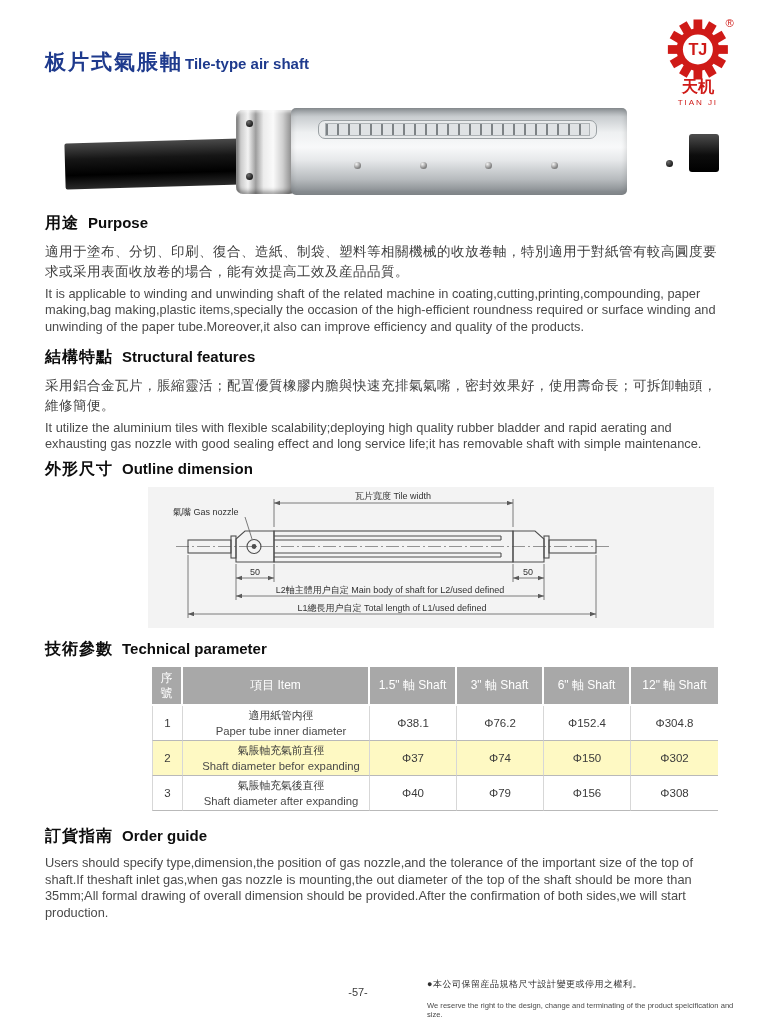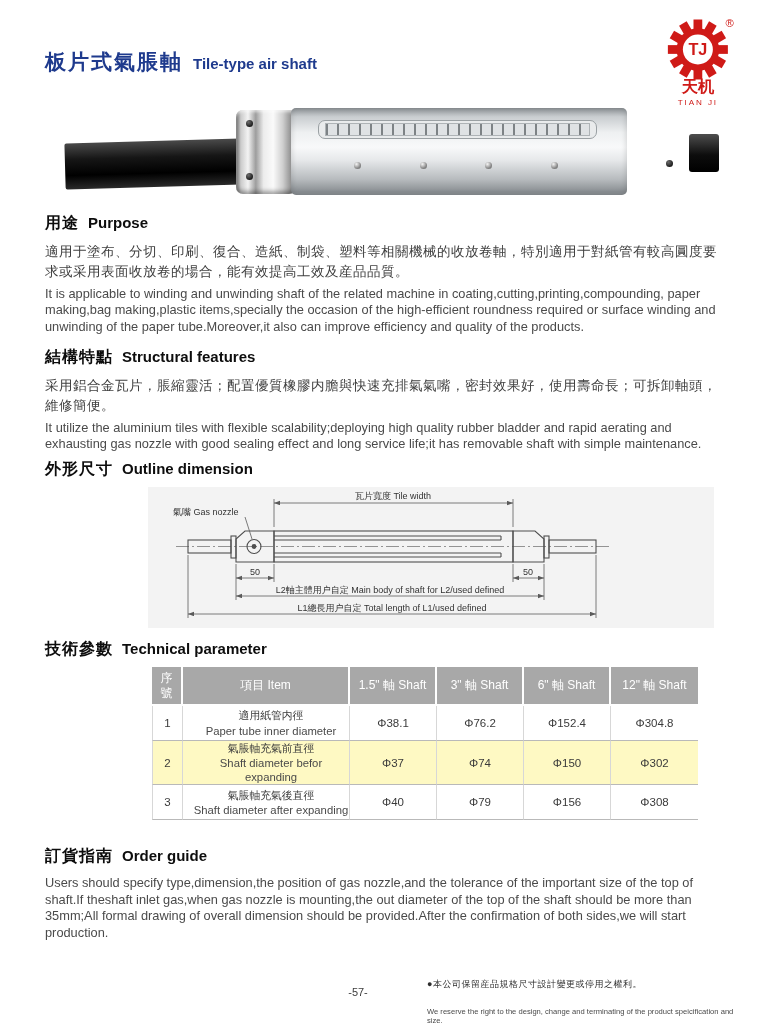--- a/index.html
+++ b/index.html
@@ -1,21 +1,21 @@
 <!DOCTYPE html>
 <html><head>
 <meta charset="utf-8">
 <style>
   * { margin:0; padding:0; box-sizing:border-box; }
   html,body { background:#ffffff; }
   body { font-family:"Liberation Sans","DejaVu Sans",sans-serif; color:#3c3c3c; }
   .page { position:relative; width:765px; height:1024px; background:#fff; overflow:hidden; }
 
   
-  .title-row { position:absolute; left:45px; top:48px; display:flex; align-items:baseline; gap:10px; }
+  .title-row { position:absolute; left:45px; top:48px; display:flex; align-items:baseline; gap:2px; }
   .title-cn { font-size:21px; font-weight:bold; color:#1e3a8d; letter-spacing:2px; }
   .title-en { font-size:15px; font-weight:bold; color:#1e3a8d; }
   .logo { position:absolute; right:24px; top:12px; width:80px; text-align:center; }
 
   
   .photo { position:absolute; left:65px; top:103px; width:657px; height:95px; }
   .shaft-black { position:absolute; left:0; top:40%; width:27%; height:48%;
     background:linear-gradient(180deg,#4a4a4a,#161616 35%,#000 70%,#2a2a2a);
     transform:rotate(-1.6deg); border-radius:2px; }
   .collar { position:absolute; top:7%; height:89%; border-radius:7px;
@@ -55,32 +55,32 @@
   .param-table { position:absolute; left:152px; top:667px; border-collapse:separate; border-spacing:0; }
   .param-table th { background:#a8a8a8; color:#fff; font-weight:normal; font-size:12px; text-align:center;
     height:39px; border-right:2px solid #fff; border-bottom:2px solid #fff; }
   .param-table th:last-child { border-right:none; }
   .param-table td { height:35px; font-size:11.5px; color:#3a3a3a; text-align:center;
     border-bottom:1px solid #b9b9b9; border-right:1px solid #d7d7d7; background:#fff; }
   .param-table td:first-child { border-left:1px solid #d7d7d7; }
   .param-table td:last-child { border-right:none; }
   .param-table tr.alt td { background:#fef9c3; }
   .c-seq { width:31px; }
-  .c-item { width:167px; }
+  .c-item { width:187px; }
   .c-val { width:87px; }
   .seq-wrap { width:1em; margin:0 auto; word-break:break-all; line-height:1.25; }
   .item-cell { text-align:left; padding-left:10px; }
   .item-cn { font-size:10.8px; color:#3a3a3a; line-height:1.4; }
   .item-en { font-size:11.3px; color:#4a4a4a; line-height:1.25; }
 
   
   .page-num { position:absolute; left:318px; top:986px; width:80px; text-align:center; font-size:11px; color:#3c3c3c; }
   .foot-note { position:absolute; left:427px; top:978px; width:320px; }
   .foot-note .cn { font-size:9px; color:#2e2e2e; letter-spacing:.5px; }
-  .foot-note .en { font-size:7.6px; color:#4a4a4a; margin-top:16px; }
+  .foot-note .en { font-size:7.6px; color:#4a4a4a; margin-top:10px; }
 </style>
 </head>
 <body>
 
 <div class="page">
 
   <div class="title-row">
     <span class="title-cn">板片式氣脹軸</span>
     <span class="title-en">Tile-type air shaft</span>
   </div>
@@ -256,21 +256,21 @@
           <div class="item-en">Shaft diameter after expanding</div>
         </td>
         <td class="c-val">Φ40</td>
         <td class="c-val">Φ79</td>
         <td class="c-val">Φ156</td>
         <td class="c-val">Φ308</td>
       </tr>
     </tbody>
   </table>
 
-  <div class="section" style="top:846px;">
+  <div class="section" style="top:826px;">
     <div class="sec-head">
       <span class="cn">訂貨指南</span>
       <span class="en">Order guide</span>
     </div>
     <div class="body-en">Users should specify type,dimension,the position of gas nozzle,and the tolerance of the important size of the top of shaft.If theshaft inlet gas,when gas nozzle is mounting,the out diameter of the top of the shaft should be more than 35mm;All formal drawing of overall dimension should be provided.After the confirmation of both sides,we will start production.</div>
   </div>
 
   <div class="page-num">-57-</div>
   <div class="foot-note">
     <div class="cn"><span>●</span><span>本公司保留産品規格尺寸設計變更或停用之權利。</span></div>

